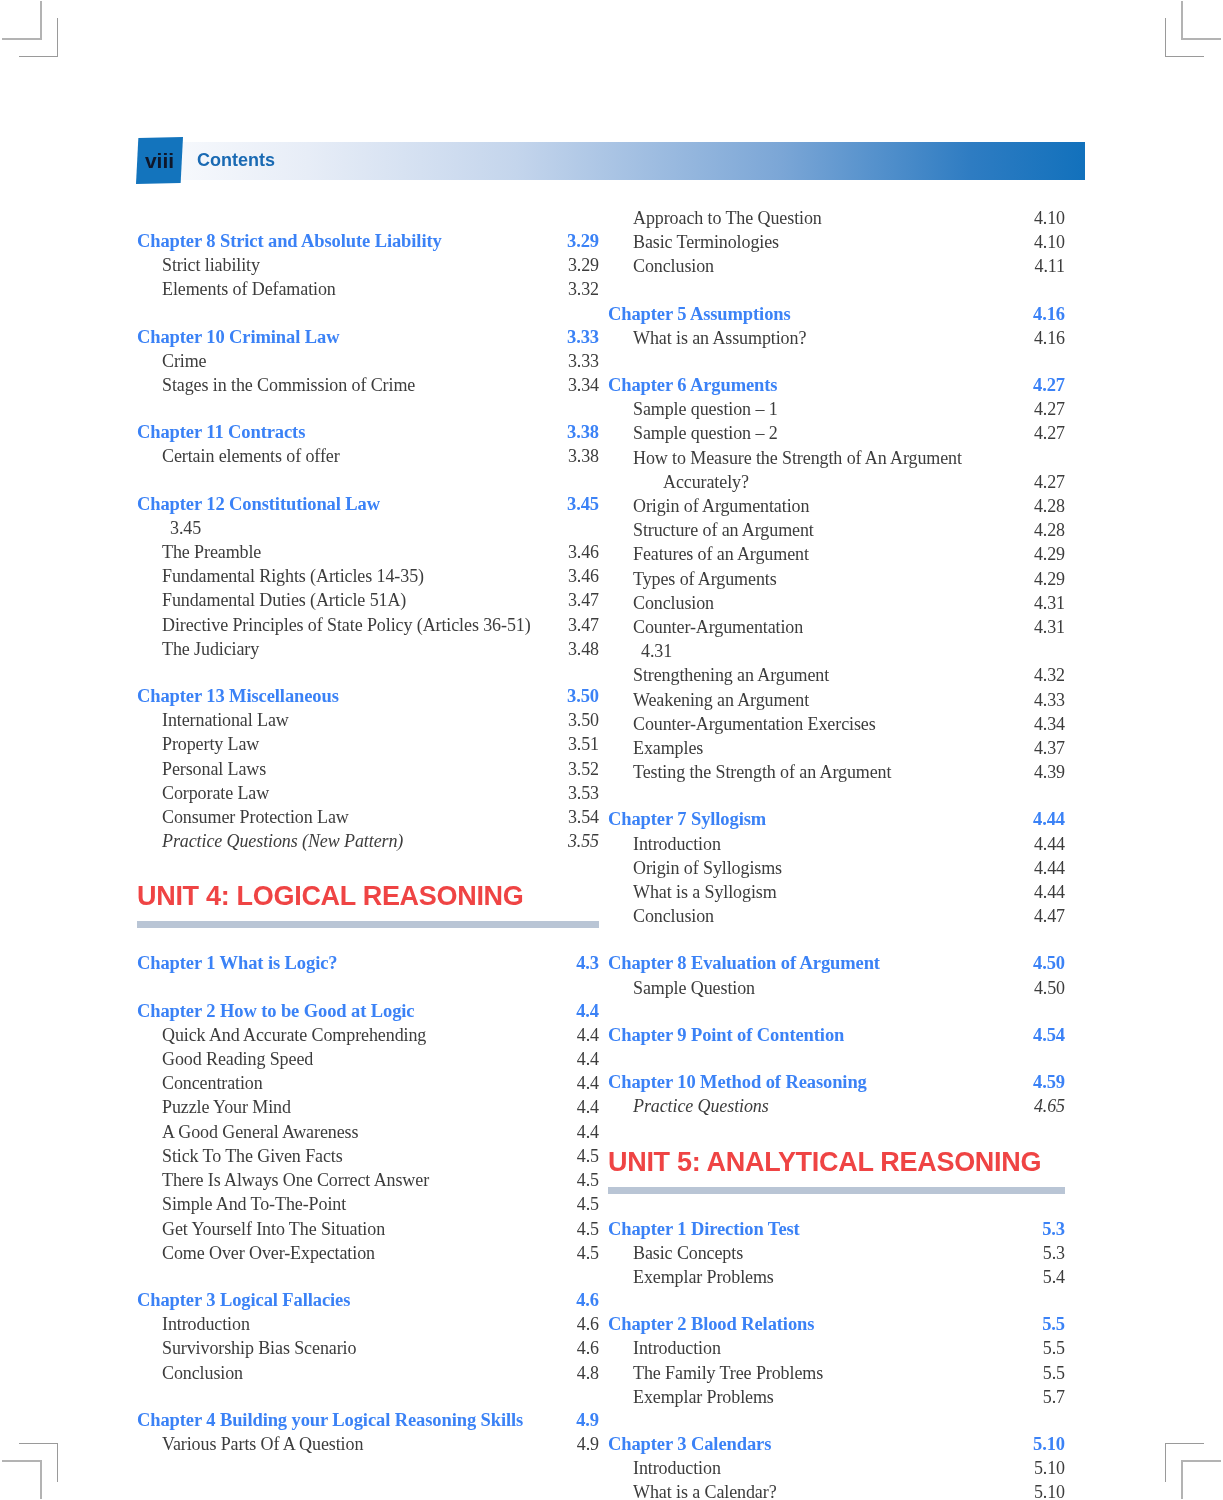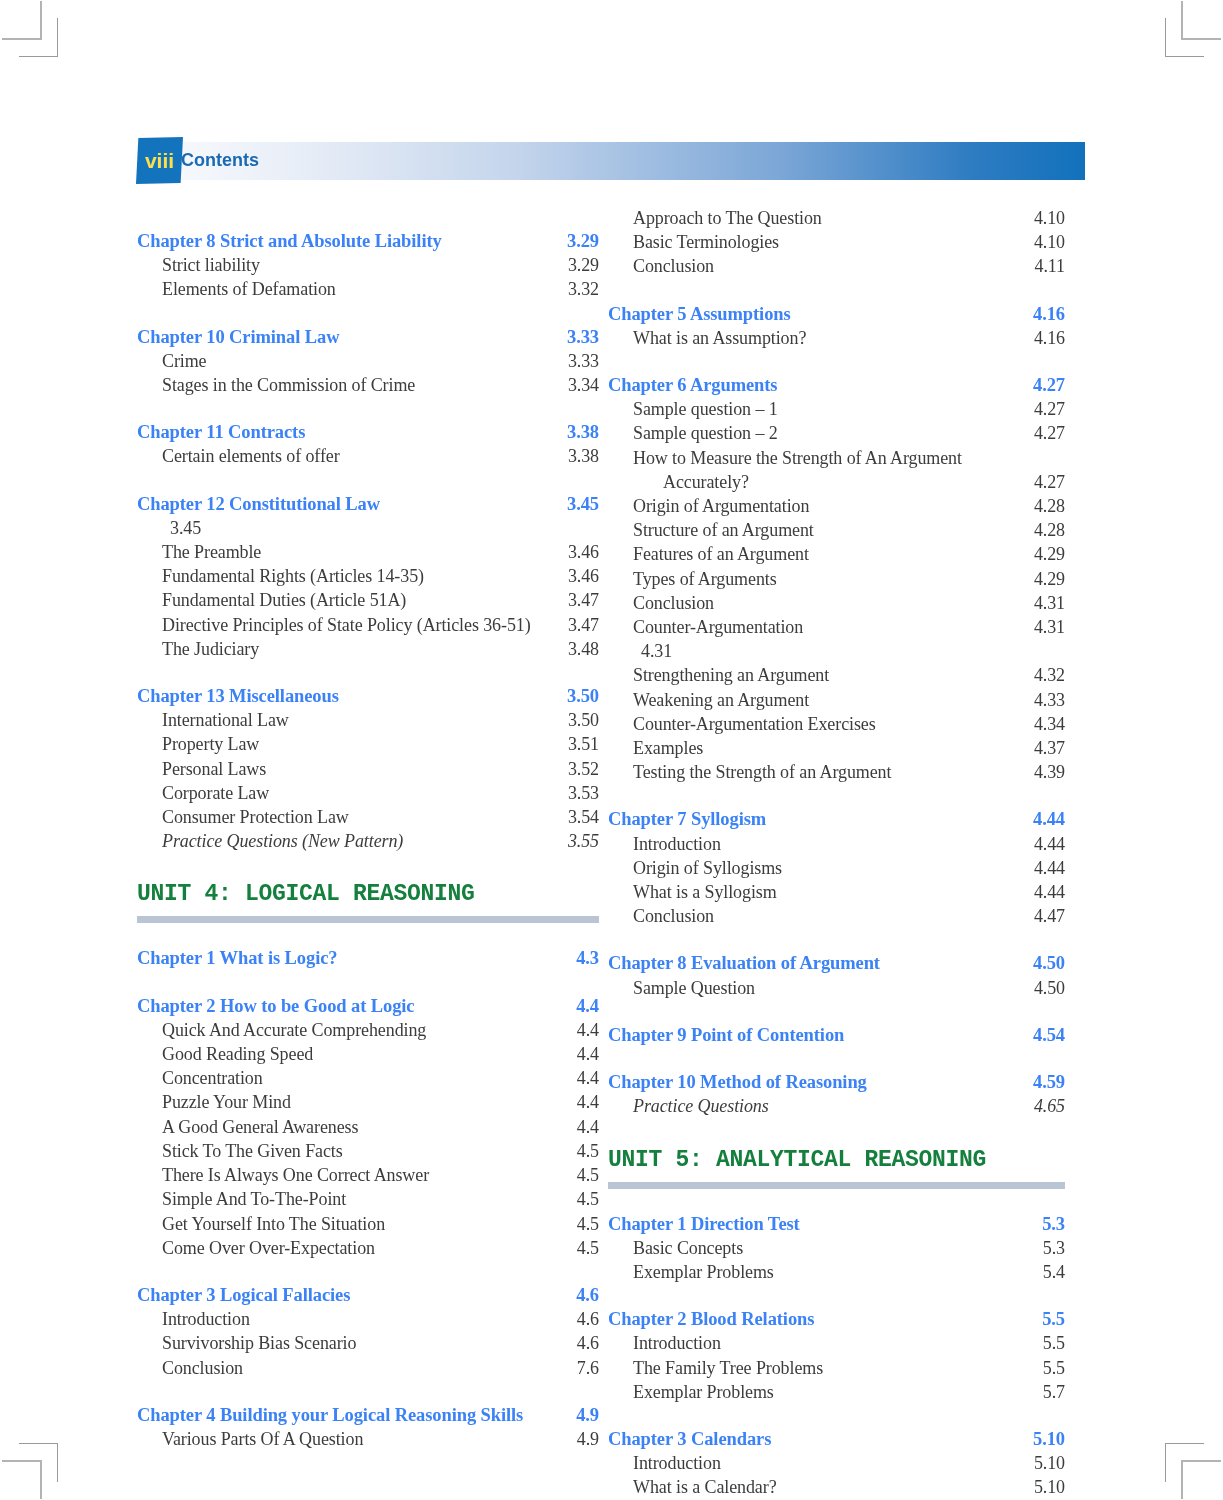--- a/index.html
+++ b/index.html
@@ -14,44 +14,44 @@
   .mark-tr-inner{right:19px;top:18px;width:38px;height:38px;border-left:1px solid #9a9a9a;border-bottom:1px solid #9a9a9a;}
   .mark-bl-outer{left:2px;bottom:1px;width:38px;height:37px;border-right:2px solid #b3b3b3;border-top:2px solid #b3b3b3;}
   .mark-bl-inner{left:19px;bottom:18px;width:38px;height:38px;border-right:1px solid #9a9a9a;border-top:1px solid #9a9a9a;}
   .mark-br-outer{right:2px;bottom:1px;width:38px;height:37px;border-left:2px solid #b3b3b3;border-top:2px solid #b3b3b3;}
   .mark-br-inner{right:19px;bottom:18px;width:38px;height:38px;border-left:1px solid #9a9a9a;border-top:1px solid #9a9a9a;}
 
   
   .runhead{position:absolute;left:137px;top:142px;width:948px;height:38px;
     background:linear-gradient(to right,#fbfcfe 0%,#e7edf7 18%,#c4d5ec 40%,#7ba6d6 68%,#2e7cc2 88%,#1271bc 100%);}
   .folio{position:absolute;left:-1px;top:-5px;width:47px;height:47px;background:#1374bd;
-    color:#fde047;font-family:"Liberation Sans",sans-serif;font-weight:700;font-size:21px;
+    color:#0f172a;font-family:"Liberation Sans",sans-serif;font-weight:700;font-size:21px;
     display:flex;align-items:center;justify-content:center;
     clip-path:polygon(5% 2%, 100% 0%, 95% 98%, 0% 100%);}
-  .runhead-title{position:absolute;left:44px;top:0;height:36px;display:flex;align-items:center;
+  .runhead-title{position:absolute;left:60px;top:0;height:36px;display:flex;align-items:center;
     font-family:"Liberation Sans",sans-serif;font-weight:700;font-size:18px;color:#1a6ab3;}
 
   
   .col{position:absolute;top:206px;}
   .col-left{left:137px;width:462px;}
   .col-right{left:608px;width:457px;}
 
   .row{display:flex;justify-content:space-between;align-items:flex-end;
        line-height:24.2px;font-size:18px;}
   .row .txt{flex:1 1 auto;}
   .row .pg{flex:0 0 auto;padding-left:8px;}
 
   .chapter-row{font-weight:700;color:#3b82f6;margin-top:23px;font-size:18.5px;letter-spacing:-0.1px;}
   .sub-row{color:#3c3c3c;padding-left:25px;letter-spacing:-0.1px;}
   .sub-row .txt{padding-left:30px;text-indent:-30px;}
   .italic{font-style:italic;}
 
   .unit-block{margin-top:28px;margin-bottom:20px;}
-  .unit-title{font-family:Liberation Mono, monospace;font-weight:700;font-size:23px;
-    color:#15803d;letter-spacing:-0.3px;}
+  .unit-title{font-family:Liberation Sans, sans-serif;font-weight:700;font-size:27px;
+    color:#ef4444;letter-spacing:-0.3px;}
   .unit-bar{height:7px;background:#b9c5d5;margin-top:9px;}
 </style>
 </head>
 <body>
 
 <div class="mark mark-tl-outer"></div>
 <div class="mark mark-tl-inner"></div>
 <div class="mark mark-tr-outer"></div>
 <div class="mark mark-tr-inner"></div>
 <div class="mark mark-bl-outer"></div>
@@ -213,21 +213,21 @@
     <div class="row sub-row">
     <span class="txt">Introduction</span>
     <span class="pg">4.6</span>
   </div>
     <div class="row sub-row">
     <span class="txt">Survivorship Bias Scenario</span>
     <span class="pg">4.6</span>
   </div>
     <div class="row sub-row">
     <span class="txt">Conclusion</span>
-    <span class="pg">7.6</span>
+    <span class="pg">4.8</span>
   </div>
     <div class="row chapter-row">
     <span class="txt">Chapter 4 Building your Logical Reasoning Skills</span>
     <span class="pg">4.9</span>
   </div>
     <div class="row sub-row">
     <span class="txt">Various Parts Of A Question</span>
     <span class="pg">4.9</span>
   </div>
   </div>

